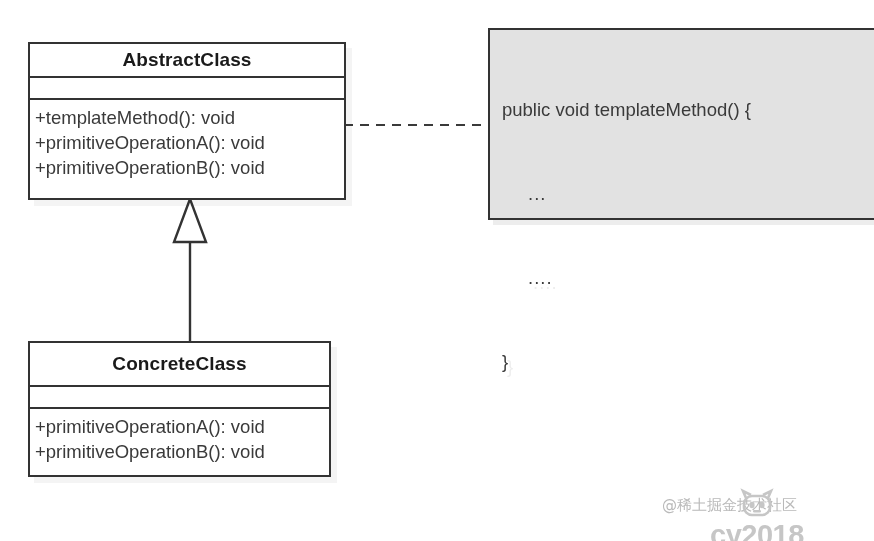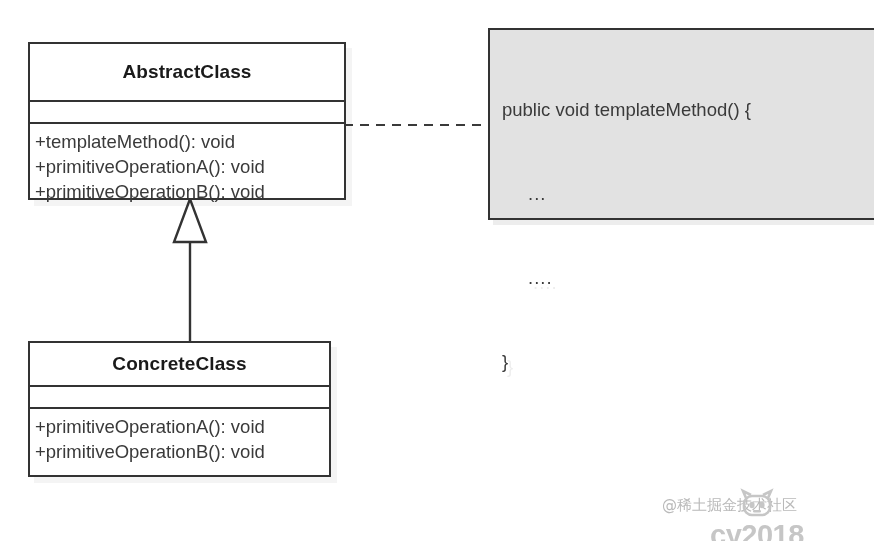--- a/index.html
+++ b/index.html
@@ -59,21 +59,21 @@
     white-space: pre;
   }
 
   
   #abstract-class {
     left: 28px;
     top: 42px;
     width: 318px;
     height: 158px;
   }
-  #abstract-class .class-title { height: 56px; }
+  #abstract-class .class-title { height: 32px; }
 
   #concrete-class {
     left: 28px;
     top: 341px;
     width: 303px;
     height: 136px;
   }
   #concrete-class .class-title { height: 42px; }
 
   

